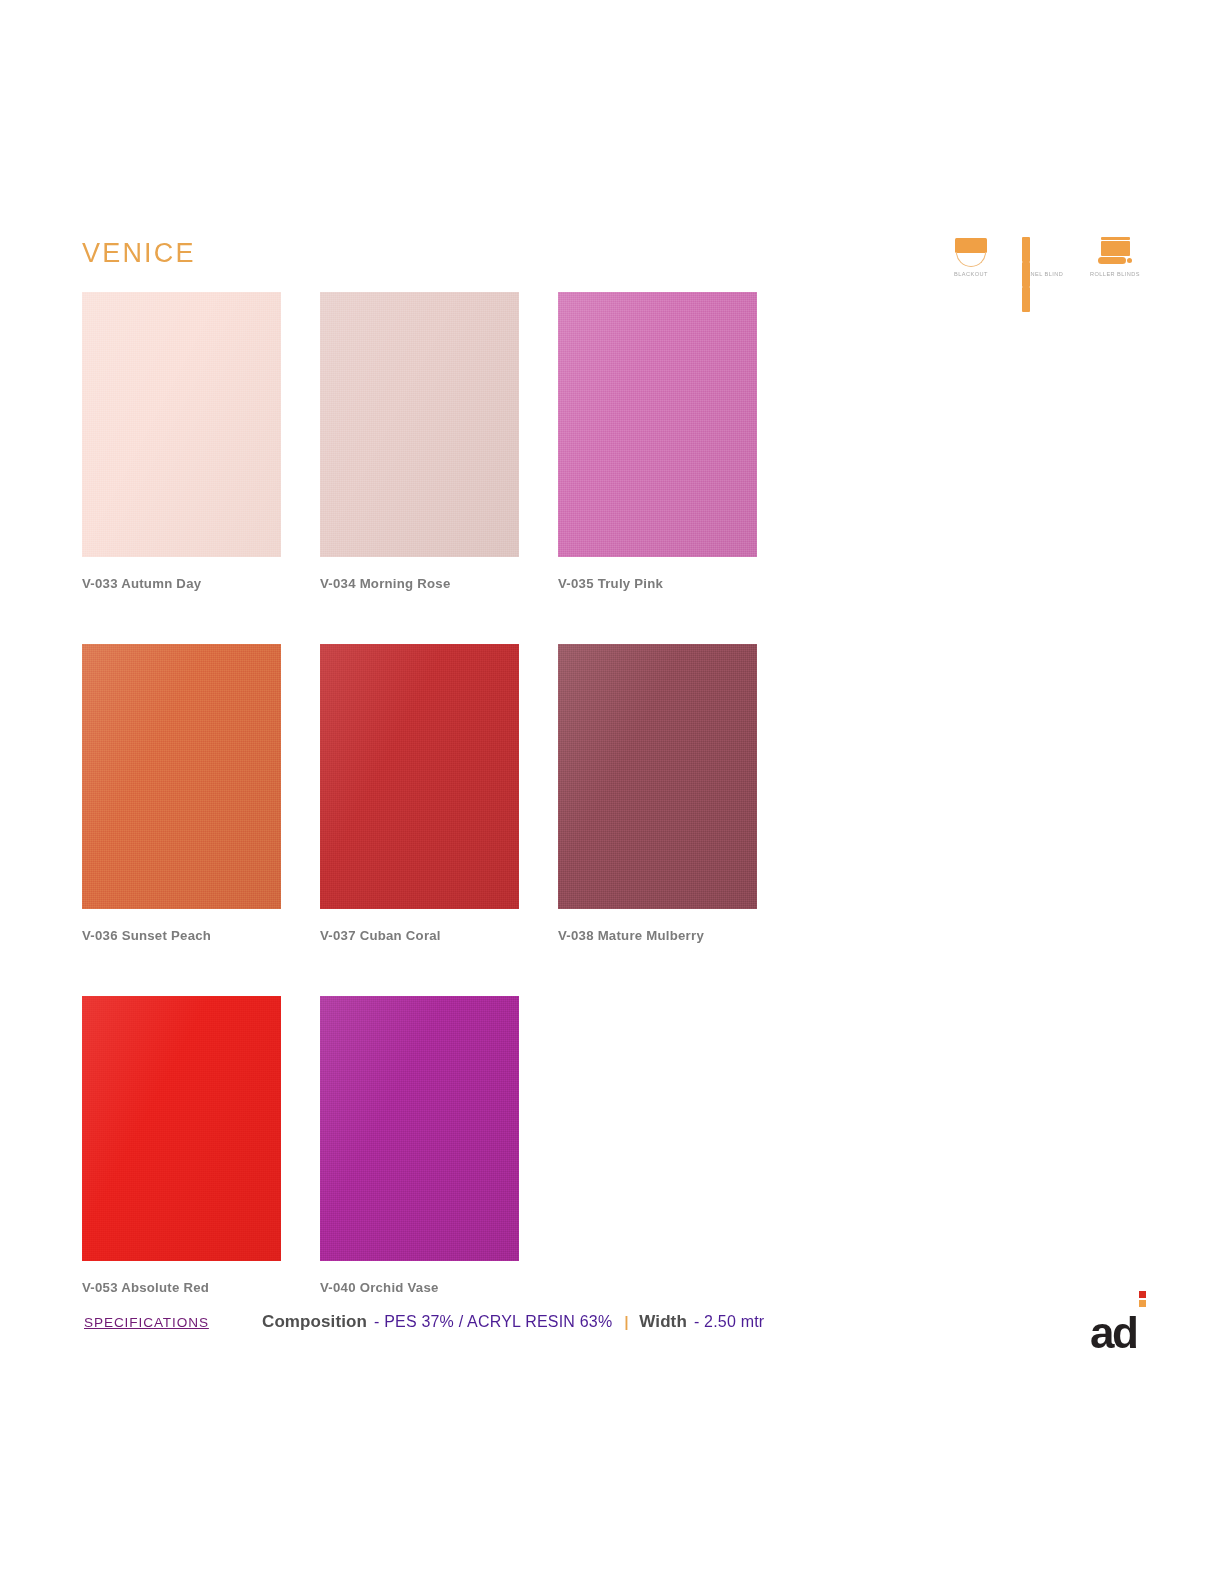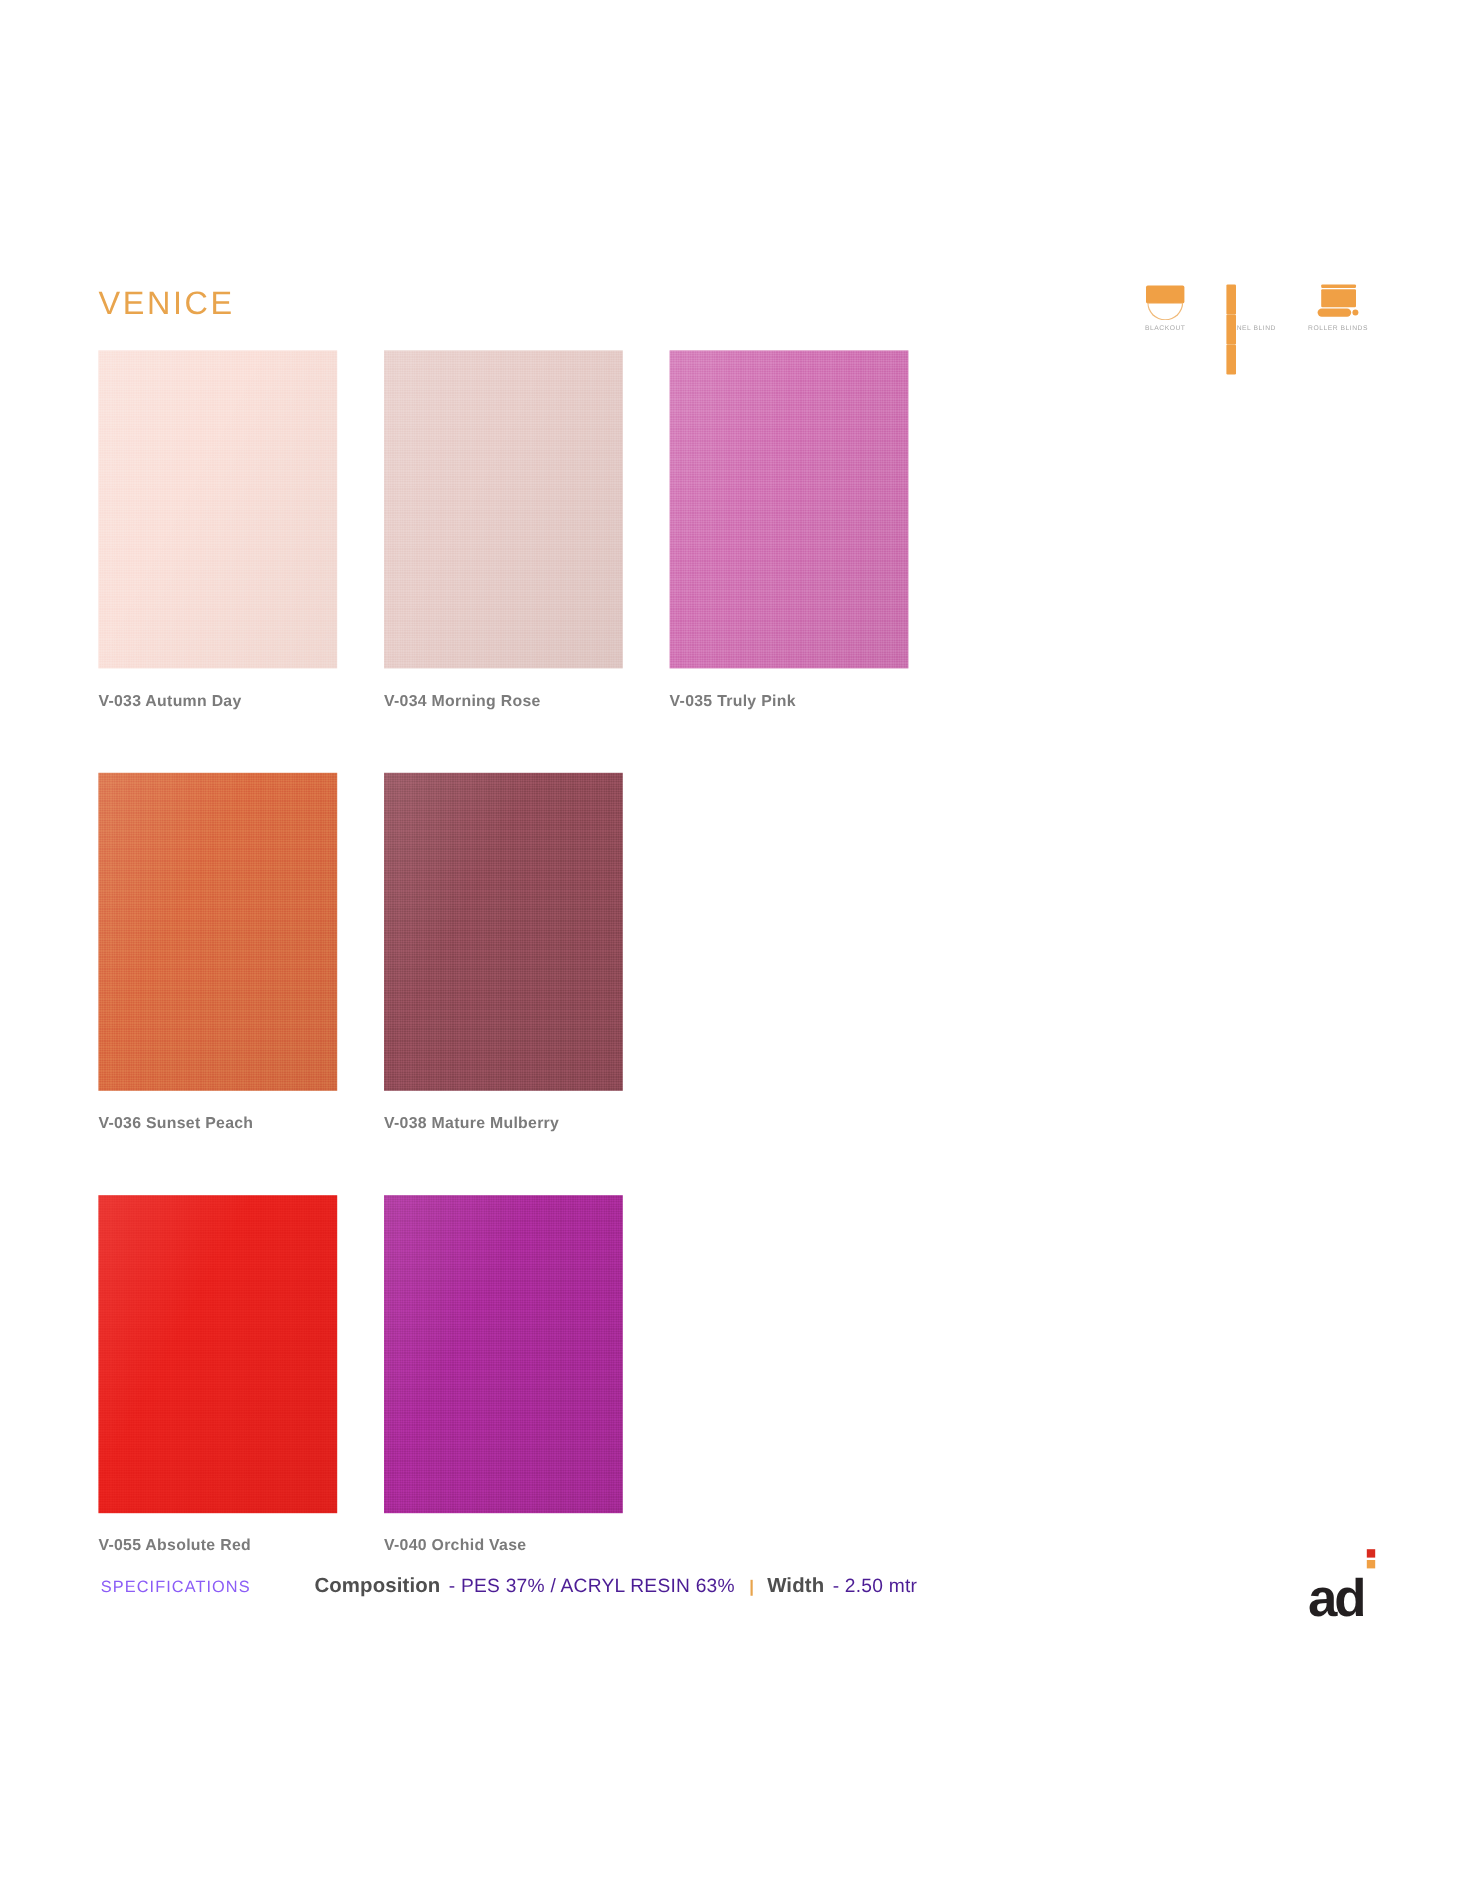--- a/index.html
+++ b/index.html
@@ -197,23 +197,24 @@
     position: absolute;
     left: 84px;
     top: 1312px;
     display: flex;
     align-items: baseline;
     white-space: nowrap;
   }
   .specs-title {
     font-size: 13.6px;
     letter-spacing: 0.9px;
-    color: #8b5cf6;
+    color: #701a75;
     width: 178px;
     flex: 0 0 178px;
+    text-decoration: underline;
   }
   .spec-key {
     font-size: 17px;
     color: #4f4f4f;
     font-weight: bold;
     letter-spacing: 0.1px;
   }
   .spec-val {
     font-size: 16px;
     color: #4c1d95;
@@ -330,35 +331,42 @@
 
     <div class="grid-row">
       <div class="swatch-cell">
         <div class="swatch" style="background-color: rgb(217, 106, 65);">
           <span class="weave"></span>
             <span class="sheen"></span>
         </div>
         <div class="swatch-label">V-036 Sunset Peach</div>
       </div>
       <div class="swatch-cell">
+        <div class="swatch" style="background-color: rgb(191, 47, 50);">
+          <span class="weave"></span>
+            <span class="sheen"></span>
+        </div>
+        <div class="swatch-label">V-037 Cuban Coral</div>
+      </div>
+      <div class="swatch-cell">
         <div class="swatch" style="background-color: rgb(142, 74, 86);">
           <span class="weave"></span>
             <span class="sheen"></span>
         </div>
         <div class="swatch-label">V-038 Mature Mulberry</div>
       </div>
     </div>
 
     <div class="grid-row">
       <div class="swatch-cell">
         <div class="swatch" style="background-color: rgb(232, 32, 28);">
           <span class="weave"></span>
             <span class="sheen"></span>
         </div>
-        <div class="swatch-label">V-055 Absolute Red</div>
+        <div class="swatch-label">V-053 Absolute Red</div>
       </div>
       <div class="swatch-cell">
         <div class="swatch" style="background-color: rgb(167, 42, 151);">
           <span class="weave"></span>
             <span class="sheen"></span>
         </div>
         <div class="swatch-label">V-040 Orchid Vase</div>
       </div>
       <div class="swatch-cell"></div>
     </div>

